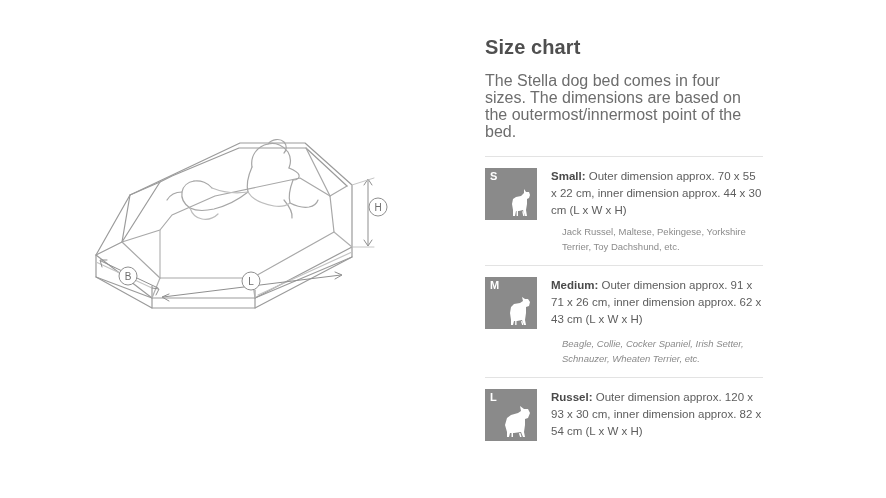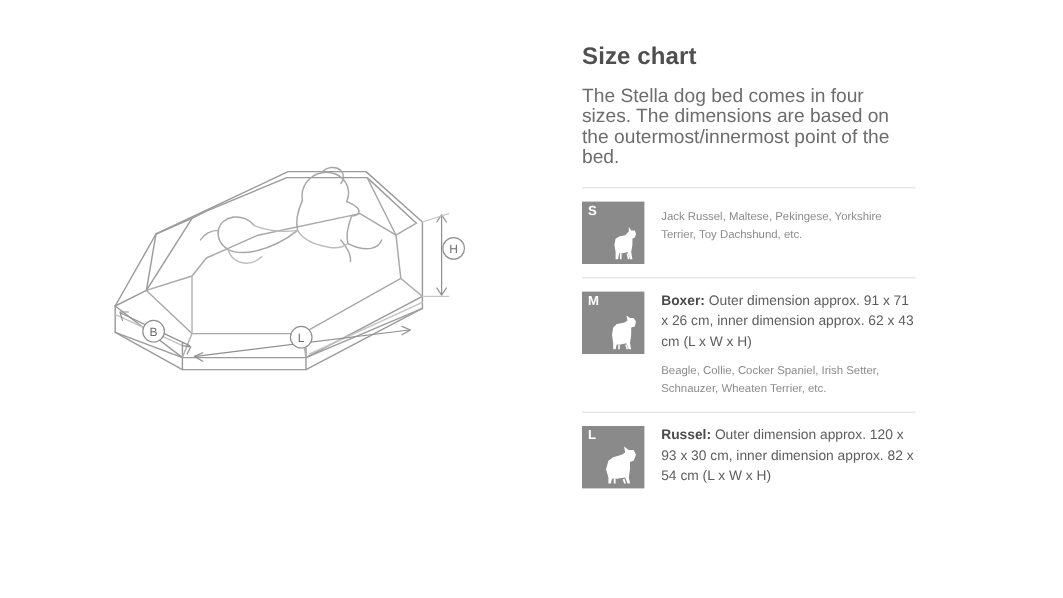--- a/index.html
+++ b/index.html
@@ -101,25 +101,26 @@
     margin: 0;
   }
   .size-desc b {
     color: #4a4a4a;
     font-weight: bold;
   }
   .size-breeds {
     font-size: 9.5px;
     line-height: 14.5px;
     color: #8b8b8b;
-    margin: 6px 0 0 0;
+    margin: 6px 0 0 11px;
   }
   .size-row.medium .size-breeds,
   .size-row.large .size-breeds {
     margin-top: 9px;
+    font-style: italic;
   }
 </style>
 </head>
 <body>
 
 <div class="page">
 
   <div class="illustration-panel">
     <svg width="470" height="498" viewBox="0 0 470 498">
       <g fill="none" stroke="#9b9b9b" stroke-width="1.2" stroke-linejoin="round" stroke-linecap="round">
@@ -226,38 +227,39 @@
         <span class="letter">S</span>
         <svg width="30" height="32" viewBox="0 0 30 32">
           <g fill="#ffffff">
             <path d="M20 7 L20 3 L22 6 L25 6 L26 9 L25 12 L23 13 L23 18 L22 24 L23 30 L21 30 L19 24 L15 25 L12 25 L11 30 L9 30 L9 24 L8 18 L9 13 L12 11 L17 10 Z"></path>
             <path d="M14 25 L14 30 L12.6 30 L12.6 25 Z"></path>
             <path d="M19.5 25 L20.5 30 L19.2 30 L18.2 25.4 Z"></path>
           </g>
         </svg>
       </div>
       <div class="size-text">
+        <p class="size-desc"><b>Small:</b><span> Outer dimension approx. 70 x 55 x 22 cm, inner dimension approx. 44 x 30 cm (L x W x H)</span></p>
         <p class="size-breeds">Jack Russel, Maltese, Pekingese, Yorkshire Terrier, Toy Dachshund, etc.</p>
       </div>
     </div>
 
     <div class="divider"></div>
     <div class="size-row medium">
       <div class="size-icon">
         <svg width="30" height="32" viewBox="0 0 30 32">
           <g fill="#ffffff">
             <path d="M19 6 L18 2 L21 4 L24 4 L26 7 L25 11 L22 12 L22 18 L21 25 L22 30 L20 30 L18 25 L13 26 L10 26 L9 30 L7 30 L7 25 L6 18 L7 12 L10 9 L16 8 Z"></path>
             <path d="M12.5 26 L12.5 30 L11.2 30 L11.2 26 Z"></path>
             <path d="M18.3 26 L19.4 30 L18.1 30 L17 26.3 Z"></path>
           </g>
         </svg>
         <span class="letter">M</span>
       </div>
       <div class="size-text">
-        <p class="size-desc"><b>Boxer:</b><span> Outer dimension approx. 91 x 71 x 26 cm, inner dimension approx. 62 x 43 cm (L x W x H)</span></p>
+        <p class="size-desc"><b>Medium:</b><span> Outer dimension approx. 91 x 71 x 26 cm, inner dimension approx. 62 x 43 cm (L x W x H)</span></p>
         <p class="size-breeds">Beagle, Collie, Cocker Spaniel, Irish Setter, Schnauzer, Wheaten Terrier, etc.</p>
       </div>
     </div>
 
     <div class="divider"></div>
     <div class="size-row large">
       <div class="size-icon">
         <svg width="34" height="34" viewBox="0 0 34 34">
           <g fill="#ffffff">
             <path d="M21 6 L20 1 L24 4 L28 4 L30 8 L28 13 L25 14 L25 20 L24 27 L25 32 L23 32 L21 27 L14 28 L10 28 L9 32 L7 32 L7 27 L5 20 L7 13 L11 10 L18 8 Z"></path>

